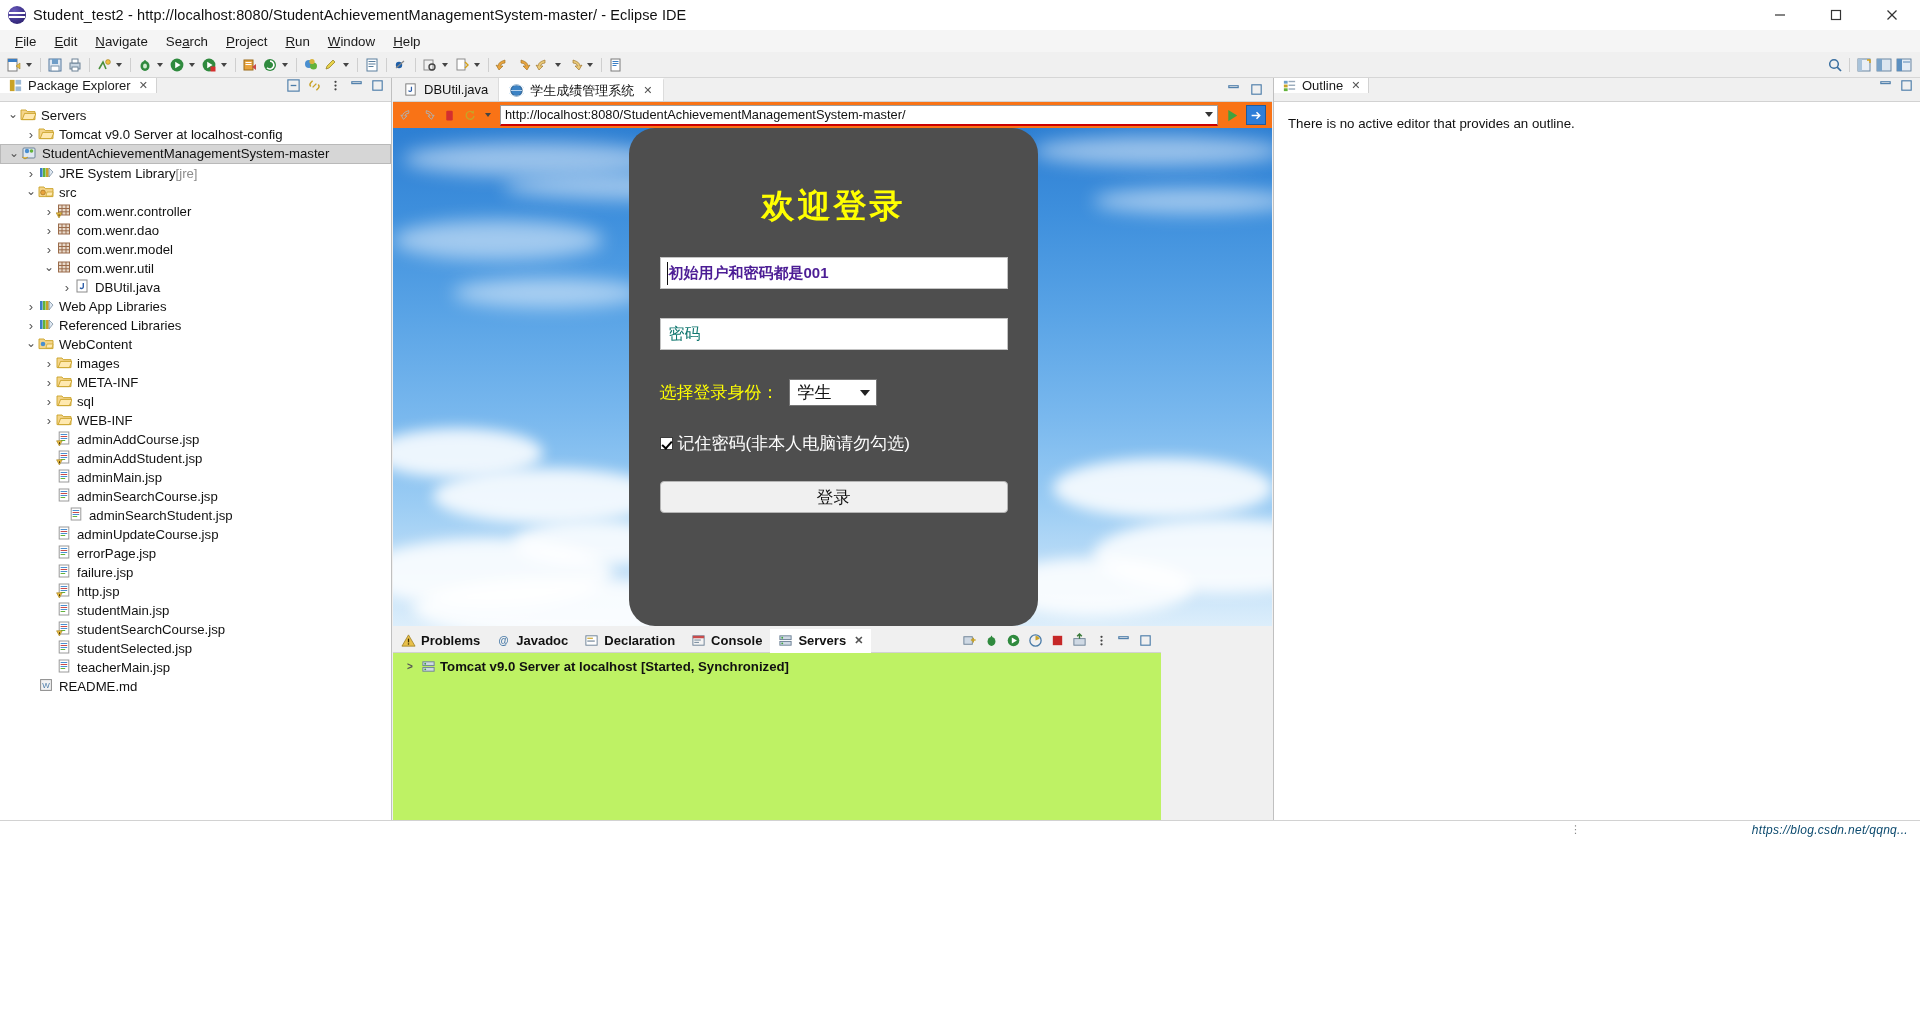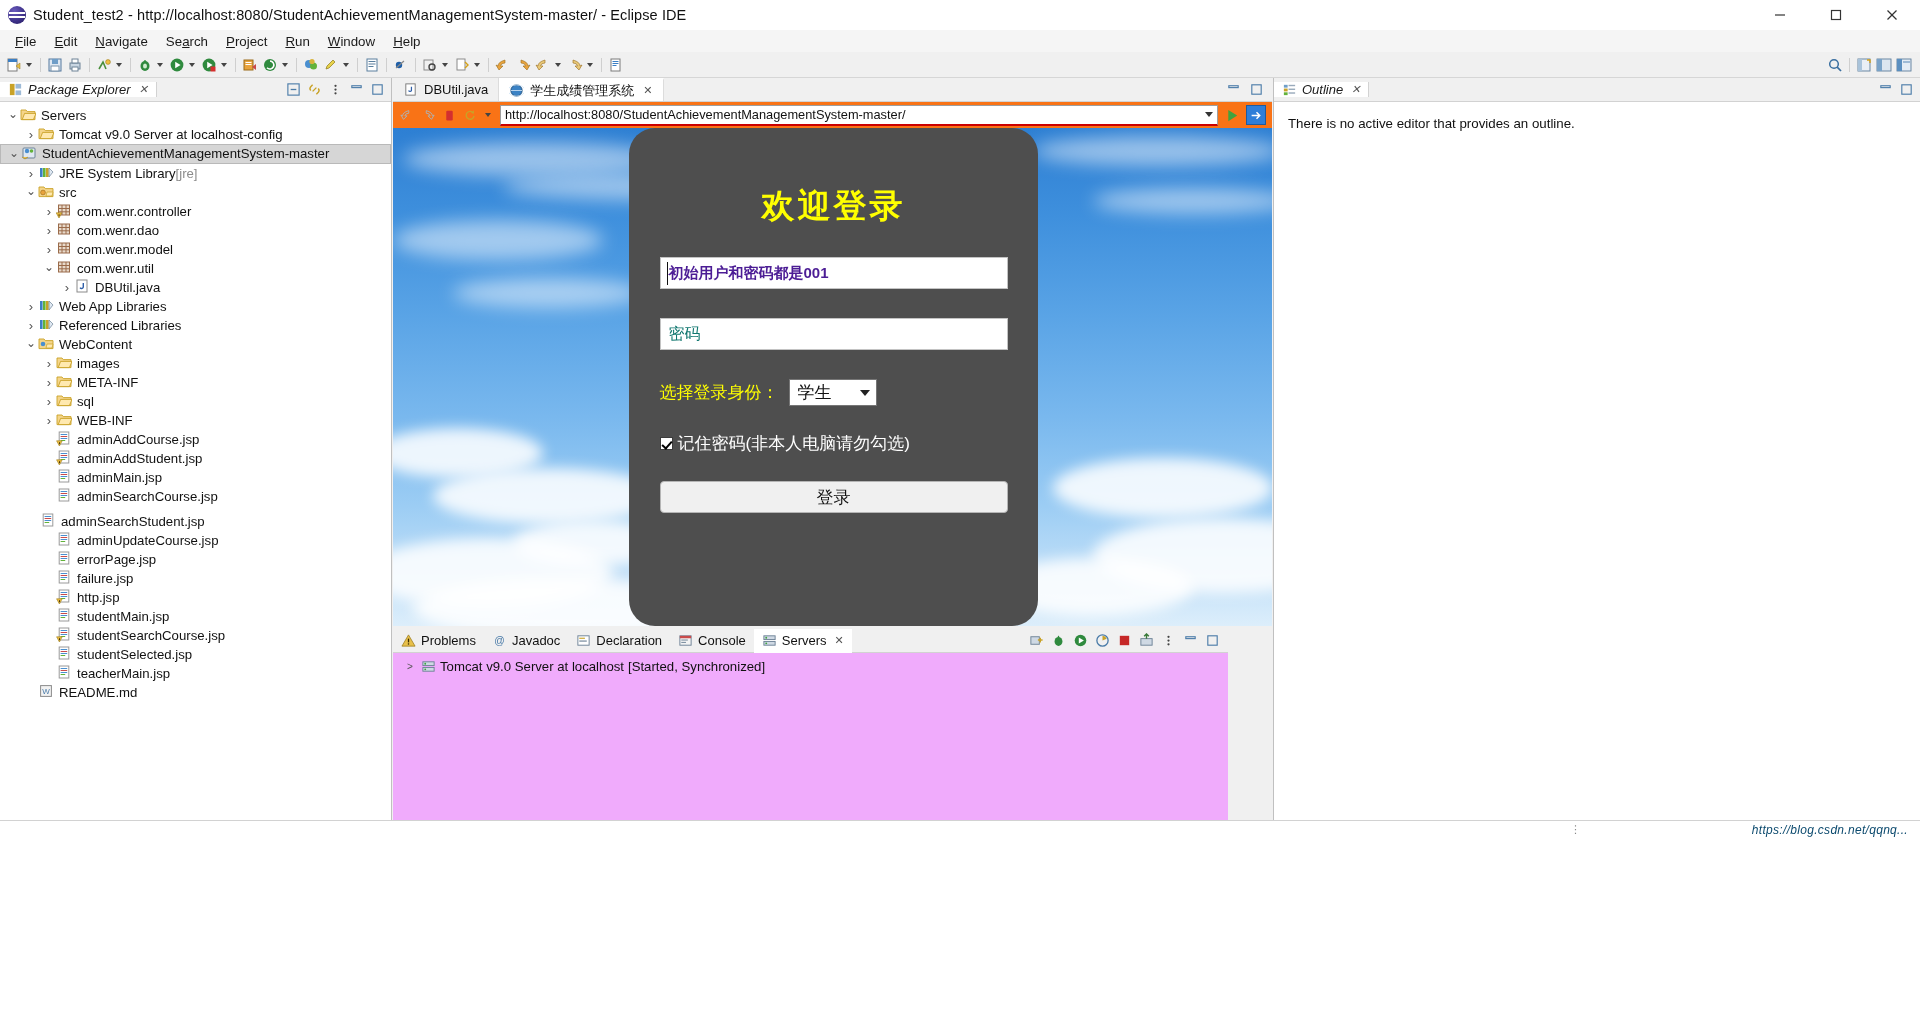--- a/index.html
+++ b/index.html
@@ -63,22 +63,22 @@
   }
   .ic { width: 16px; height: 16px; margin: 2px; display: block; border-radius: 2px; }
   .tb-right { margin-left: auto; display: flex; align-items: center; padding-right: 6px; }
 
   
   .left-panel {
     position: absolute; left: 0; top: 78px; width: 392px; height: 742px;
     background: #ffffff; border-right: 1px solid #c0c0c0;
   }
   .view-tabbar {
-    height: 24px; background: #f0f0f0; display: flex; align-items: center;
-    border-bottom: 1px solid #d2d2d2; position: relative; font-style: italic;
+    height: 24px; background: #f0f0f0; display: flex; align-items: flex-start;
+    border-bottom: 1px solid #d2d2d2; position: relative;
   }
   .view-tab {
     display: flex; align-items: center; gap: 5px; padding: 0 8px;
     background: #ffffff; border-right: 1px solid #d2d2d2;
     font-size: 13px; color: #1a1a1a;
   }
   .tab-close { font-size: 11px; color: #555; margin-left: 3px; }
   .view-tools { margin-left: auto; display: flex; align-items: center; gap: 6px; padding-right: 6px; }
 
   .tree { padding-top: 4px; font-size: 13.2px; color: #111; user-select: none; }
@@ -209,22 +209,23 @@
   .right-panel {
     position: absolute; left: 1273px; top: 78px; width: 647px; height: 742px;
     background: #ffffff; border-left: 1px solid #c0c0c0;
   }
   .outline-body {
     padding: 12px 14px; font-size: 13.3px; color: #111; line-height: 19px;
   }
 
   
   .bottom-panel {
-    position: absolute; left: 393px; top: 629px; width: 835px; height: 191px;
-    background: #f0abfc;
+    position: absolute; left: 393px; top: 629px; width: 768px; height: 191px;
+    background: #bef264;
+    font-weight: bold;
   }
   .bottom-tabbar {
     height: 24px; background: #f0f0f0; display: flex; align-items: center;
     border-bottom: 1px solid #d2d2d2;
   }
   .btab {
     display: flex; align-items: center; gap: 5px; padding: 0 8px; height: 24px;
     font-size: 13px; color: #111;
   }
   .btab.active { background: #ffffff; }
@@ -718,21 +719,21 @@
           <span class="twist"></span>
           <span><svg class="tico" viewBox="0 0 16 16">
               <rect x="3.2" y="2" width="9.6" height="12" fill="#ffffff" stroke="#9a9a9a"></rect>
               <rect x="4.6" y="4" width="6.6" height="1" fill="#4a8fd0"></rect>
               <rect x="4.6" y="6" width="6.6" height="1" fill="#c94b4b"></rect>
               <rect x="4.6" y="8" width="6.6" height="1" fill="#4a8fd0"></rect>
               <rect x="4.6" y="10" width="4.6" height="1" fill="#63b23a"></rect>
             </svg></span>
           <span class="tlabel">adminSearchCourse.jsp</span>
         </div>
-        <div class="trow" style="padding-left: 26px; margin-top: 6px;">
+        <div class="trow" style="padding-left: 54px;">
           <span class="twist"></span>
           <span><svg class="tico" viewBox="0 0 16 16">
               <rect x="3.2" y="2" width="9.6" height="12" fill="#ffffff" stroke="#9a9a9a"></rect>
               <rect x="4.6" y="4" width="6.6" height="1" fill="#4a8fd0"></rect>
               <rect x="4.6" y="6" width="6.6" height="1" fill="#c94b4b"></rect>
               <rect x="4.6" y="8" width="6.6" height="1" fill="#4a8fd0"></rect>
               <rect x="4.6" y="10" width="4.6" height="1" fill="#63b23a"></rect>
             </svg></span>
           <span class="tlabel">adminSearchStudent.jsp</span>
         </div>

